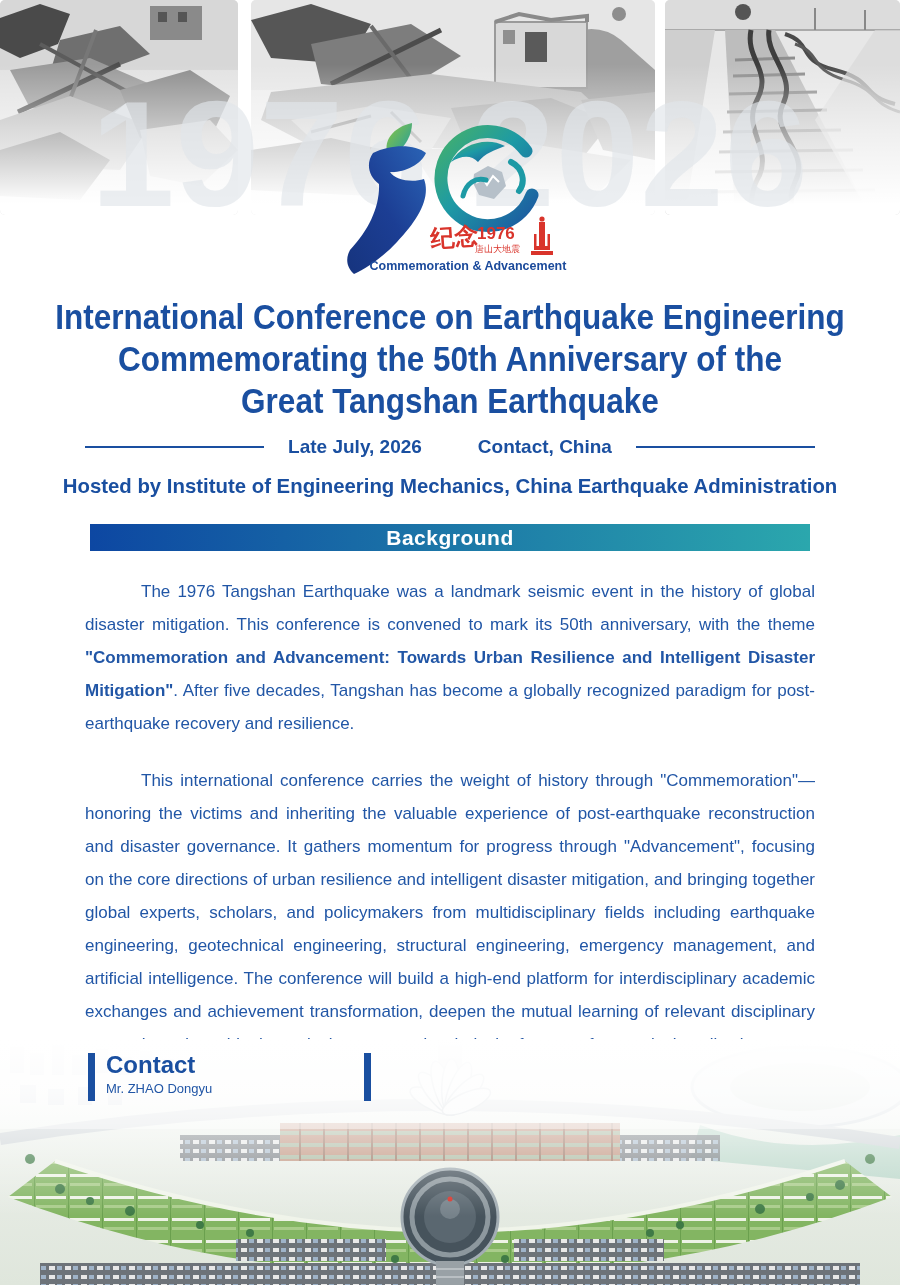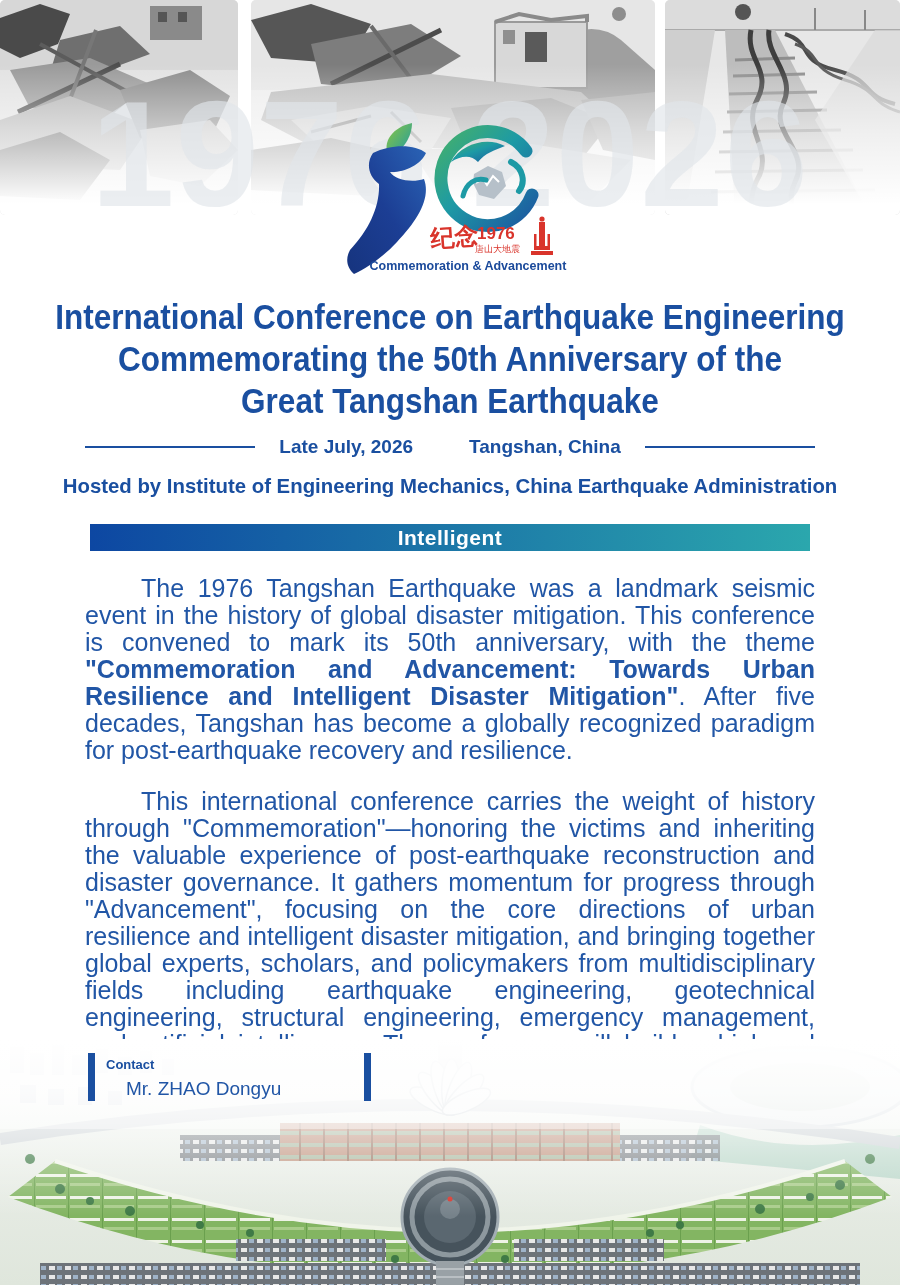--- a/index.html
+++ b/index.html
@@ -61,21 +61,21 @@
   .section-bar {
     width:720px; height:27px; margin:26px auto 0;
     background:linear-gradient(to right, #0d47a2, #2ba7ad);
     color:#fff; font-weight:bold; font-size:21px;
     display:flex; align-items:center; justify-content:center; letter-spacing:.5px;
   }
 
   
   .body-text { width:730px; margin:0 auto; color:#2156a6; }
   .body-text p {
-    font-size:25px; line-height:27px; text-align:justify;
+    font-size:17px; line-height:33px; text-align:justify;
     text-indent:56px; margin-top:24px;
   }
   .body-text .bold { font-weight:bold; }
 
   
   .footer { position:absolute; left:0; bottom:0; width:900px; height:246px; }
   .footer-art { position:absolute; inset:0; }
   .footer-art svg { display:block; width:900px; height:246px; }
   .footer-fade {
     position:absolute; inset:0;
@@ -84,22 +84,22 @@
   }
   .contact-row {
     position:absolute; top:14px; left:88px; width:730px; display:flex; z-index:6;
   }
   .contact-item { display:flex; align-items:stretch; }
   .contact-item.c1 { width:276px; }
   .contact-item.c2 { width:290px; }
   .contact-item.c3 { flex:1; }
   .contact-bar { width:7px; background:#1a4fa0; margin-right:11px; }
   .contact-texts { display:flex; flex-direction:column; justify-content:center; }
-  .contact-label { color:#1a4fa0; font-weight:bold; font-size:13px; line-height:24px; }
-  .contact-value { color:#2156a6; font-size:19px; line-height:24px;margin-left:20px; }
+  .contact-label { color:#1a4fa0; font-weight:bold; font-size:24px; line-height:24px; }
+  .contact-value { color:#2156a6; font-size:13px; line-height:24px; }
 </style>
 </head>
 <body>
 
 <div class="page">
 
   <div class="banner">
     <div class="photo-row">
 
       <div class="photo photo-1">
@@ -229,28 +229,28 @@
 
   <div class="title-block">
     <div>International Conference on Earthquake Engineering</div>
     <div>Commemorating the 50th Anniversary of the</div>
     <div>Great Tangshan Earthquake</div>
   </div>
 
   <div class="date-row">
     <div class="rule"></div>
     <span class="date-text">Late July, 2026</span>
-    <span class="loc-text">Tangshan, China</span>
+    <span class="loc-text">Contact, China</span>
     <div class="rule"></div>
   </div>
 
   <div class="hosted">Hosted by Institute of Engineering Mechanics, China Earthquake Administration</div>
 
   <div class="section-bar">
-    <span>Intelligent</span>
+    <span>Background</span>
   </div>
 
   <div class="body-text">
     <p><span>The 1976 Tangshan Earthquake was a landmark seismic event in the history of global disaster mitigation. This conference is convened to mark its 50th anniversary, with the theme </span><span class="bold">"Commemoration and Advancement: Towards Urban Resilience and Intelligent Disaster Mitigation"</span><span>. After five decades, Tangshan has become a globally recognized paradigm for post-earthquake recovery and resilience.</span></p>
     <p>This international conference carries the weight of history through "Commemoration"—honoring the victims and inheriting the valuable experience of post-earthquake reconstruction and disaster governance. It gathers momentum for progress through "Advancement", focusing on the core directions of urban resilience and intelligent disaster mitigation, and bringing together global experts, scholars, and policymakers from multidisciplinary fields including earthquake engineering, geotechnical engineering, structural engineering, emergency management, and artificial intelligence. The conference will build a high-end platform for interdisciplinary academic exchanges and achievement transformation, deepen the mutual learning of relevant disciplinary research, and provide theoretical support and technical references for practical applications.</p>
     <p>By reviewing the fifty-year development history of related disciplines and mapping out future innovation directions, this conference will further promote interdisciplinary integration, strengthen international cooperation and practical exploration, and contribute collective wisdom to building safer and more resilient cities worldwide.</p>
   </div>
 
   <div class="footer">
     <div class="footer-art">

